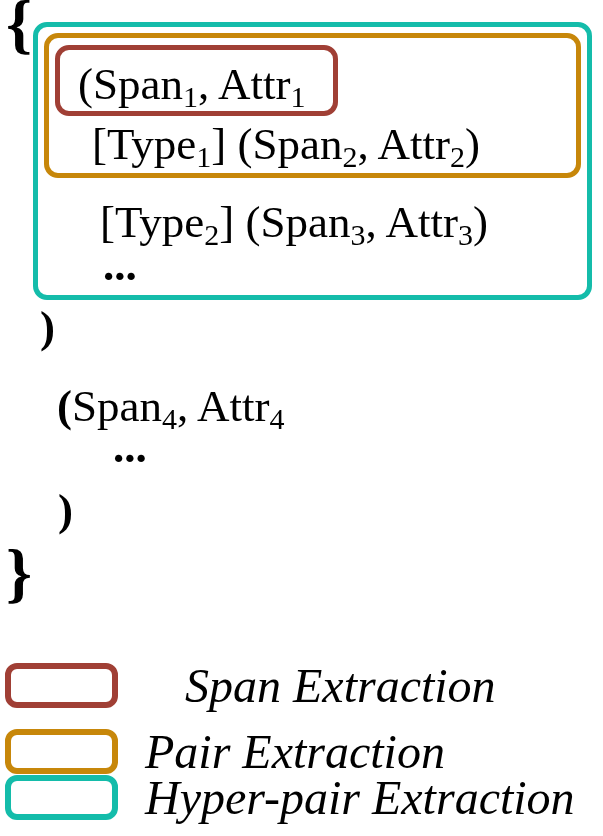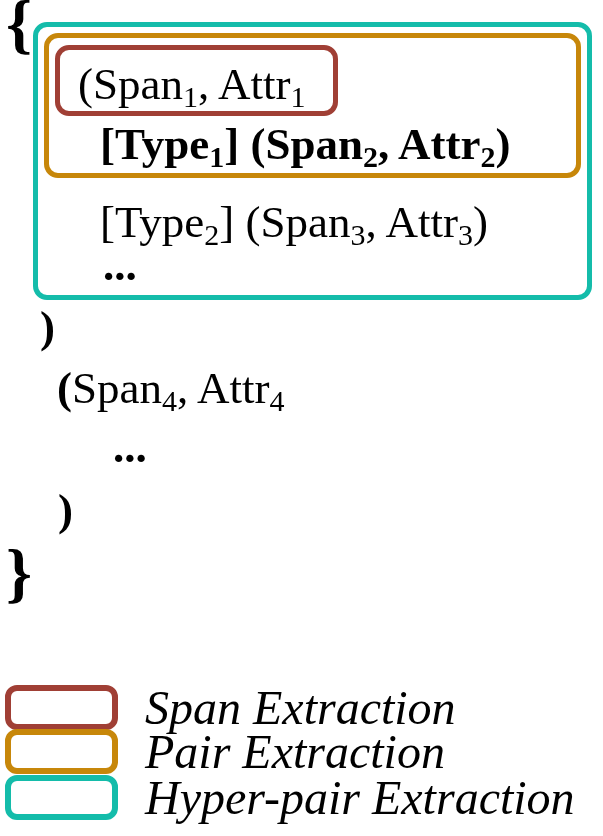--- a/index.html
+++ b/index.html
@@ -43,38 +43,38 @@
     vertical-align: -8px;
   }
   .brace {
     position: absolute;
     font-size: 66px;
     font-weight: bold;
     line-height: 1.0;
   }
 
   .l-span1    { left: 62px;  top: 62px; margin-left: 16px;  }
-  .l-pair1    { left: 100px; top: 122px; font-weight: bold; }
+  .l-pair1    { left: 92px; top: 122px; }
   .l-pair2    { left: 100px; top: 200px; }
   .l-dots1    { left: 103px; top: 243px; }
   .l-close1   { left: 40px;  top: 305px; font-weight: bold; }
-  .l-span4    { left: 57px;  top: 366px; font-family: Liberation Serif, serif; }
+  .l-span4    { left: 57px;  top: 384px; font-family: Liberation Serif, serif; }
   .l-dots2    { left: 113px; top: 425px; }
   .l-close2   { left: 58px;  top: 488px; font-weight: bold; }
   .brace-open  { left: 6px; top: -9px;  }
   .brace-close { left: 6px; top: 540px; }
 
   
   .legend-row {
     position: absolute;
     left: 5px;
     display: flex;
     align-items: center;
   }
-  .legend-row-1 { top: 685px; }
+  .legend-row-1 { top: 663px; gap: 40px; }
   .legend-row-2 { top: 729px; }
   .legend-row-3 { top: 775px; }
   .legend-swatch {
     box-sizing: border-box;
     width: 113px;
     height: 45px;
     border: 6px solid #000;
     border-radius: 12px;
     background: #ffffff;
     flex: 0 0 auto;

